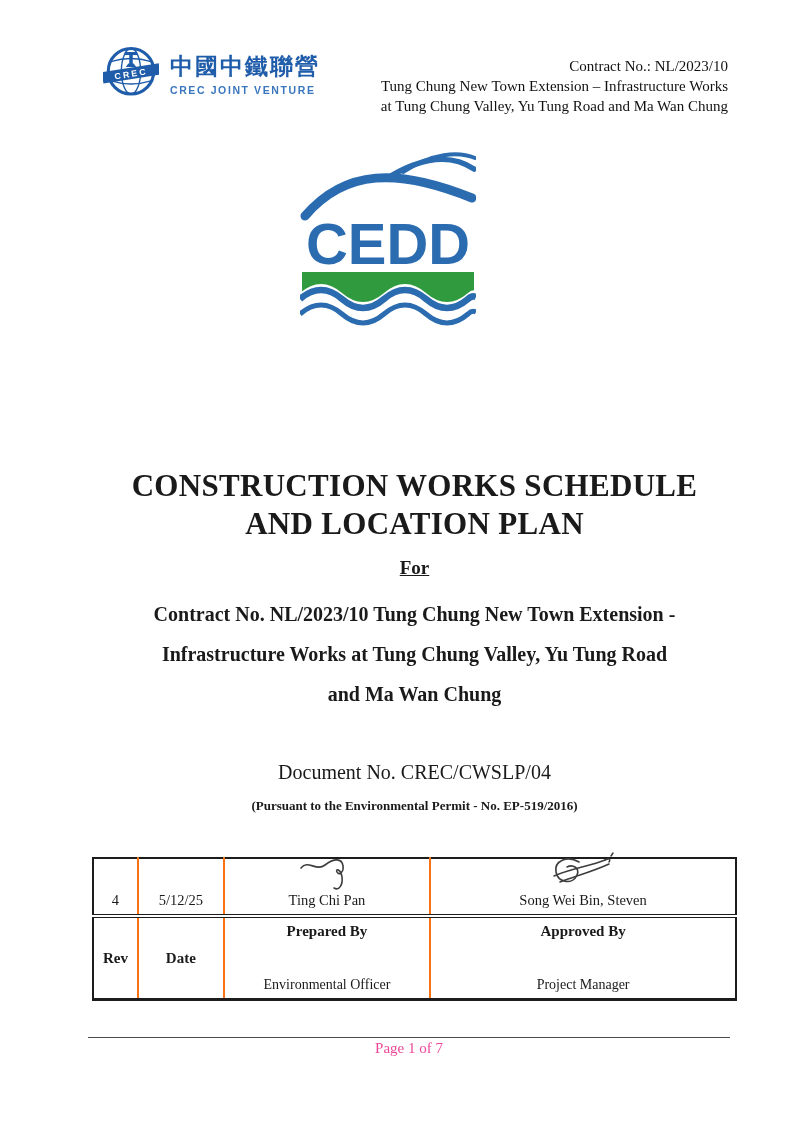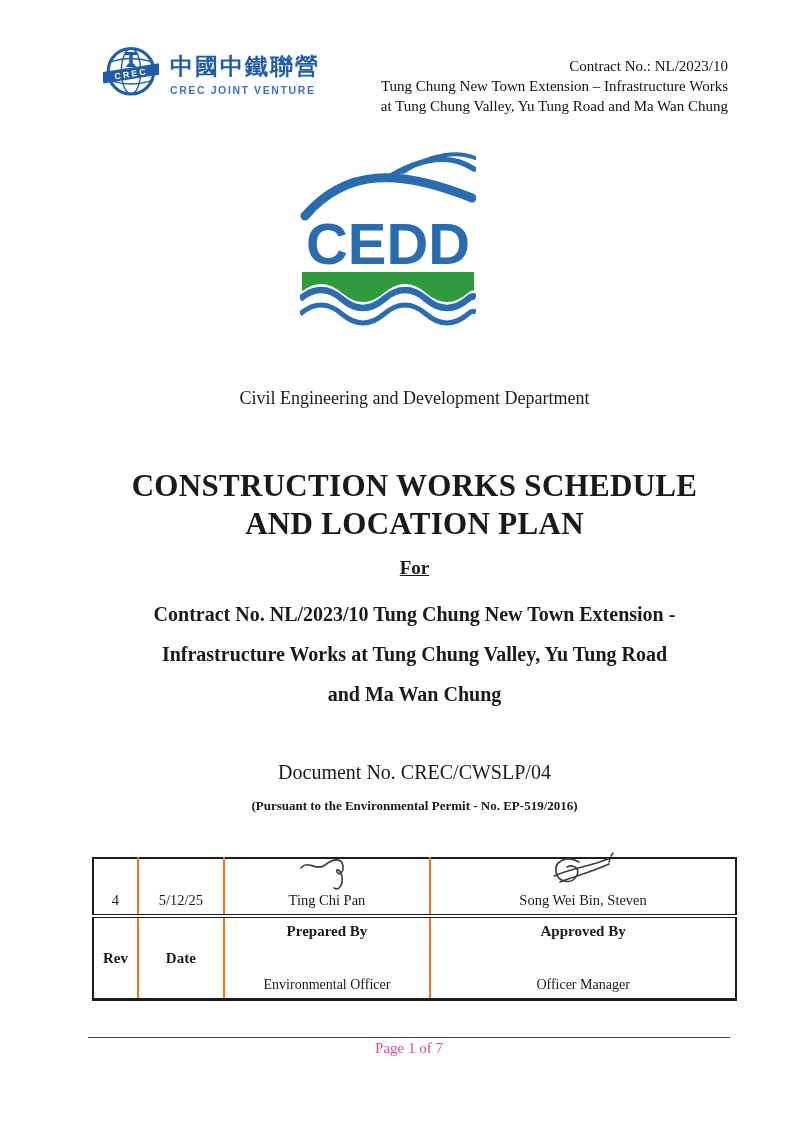--- a/index.html
+++ b/index.html
@@ -116,21 +116,20 @@
   <text x="88" y="122" text-anchor="middle" font-family="Liberation Sans, sans-serif" font-size="58" font-weight="bold" fill="#2b6cb0" textLength="164" lengthAdjust="spacingAndGlyphs">CEDD</text>
   <rect x="2" y="130" width="172" height="40" fill="#2f9a3e"></rect>
   <g>
     <path d="M 0,151 Q 21,133 42,151 T 84,151 T 126,151 T 168,151 Q 172,147 176,149 L 176,196 L 0,196 Z" fill="#ffffff"></path>
     <path d="M 0,157 Q 21,139 42,157 T 84,157 T 126,157 T 168,157 Q 172,153 176,155" fill="none" stroke="#2b6cb0" stroke-width="6.5"></path>
     <path d="M 0,172 Q 21,154 42,172 T 84,172 T 126,172 T 168,172 Q 172,168 176,170" fill="none" stroke="#2b6cb0" stroke-width="5"></path>
   </g>
 </svg>
 
 <div class="content-col dept-block">
-  <div>Civil Engineering and Development Department</div>
 </div>
 
 <div class="content-col main-title">
   <div>CONSTRUCTION WORKS SCHEDULE</div>
   <div>AND LOCATION PLAN</div>
 </div>
 
 <div class="content-col for-label">For</div>
 
 <div class="content-col subject-block">
@@ -170,20 +169,20 @@
   </tr>
   <tr class="hdr-row">
     <td class="hdr-bold">Rev</td>
     <td class="hdr-bold">Date</td>
     <td>
       <div class="hdr-bold">Prepared By</div>
       <div class="hdr-role">Environmental Officer</div>
     </td>
     <td>
       <div class="hdr-bold">Approved By</div>
-      <div class="hdr-role">Officer Manager</div>
+      <div class="hdr-role">Project Manager</div>
     </td>
   </tr>
 </tbody>
   </table>
 
 <div class="footer-rule"></div>
 <div class="footer-text">Page 1 of 7</div>
 
 </body></html>

